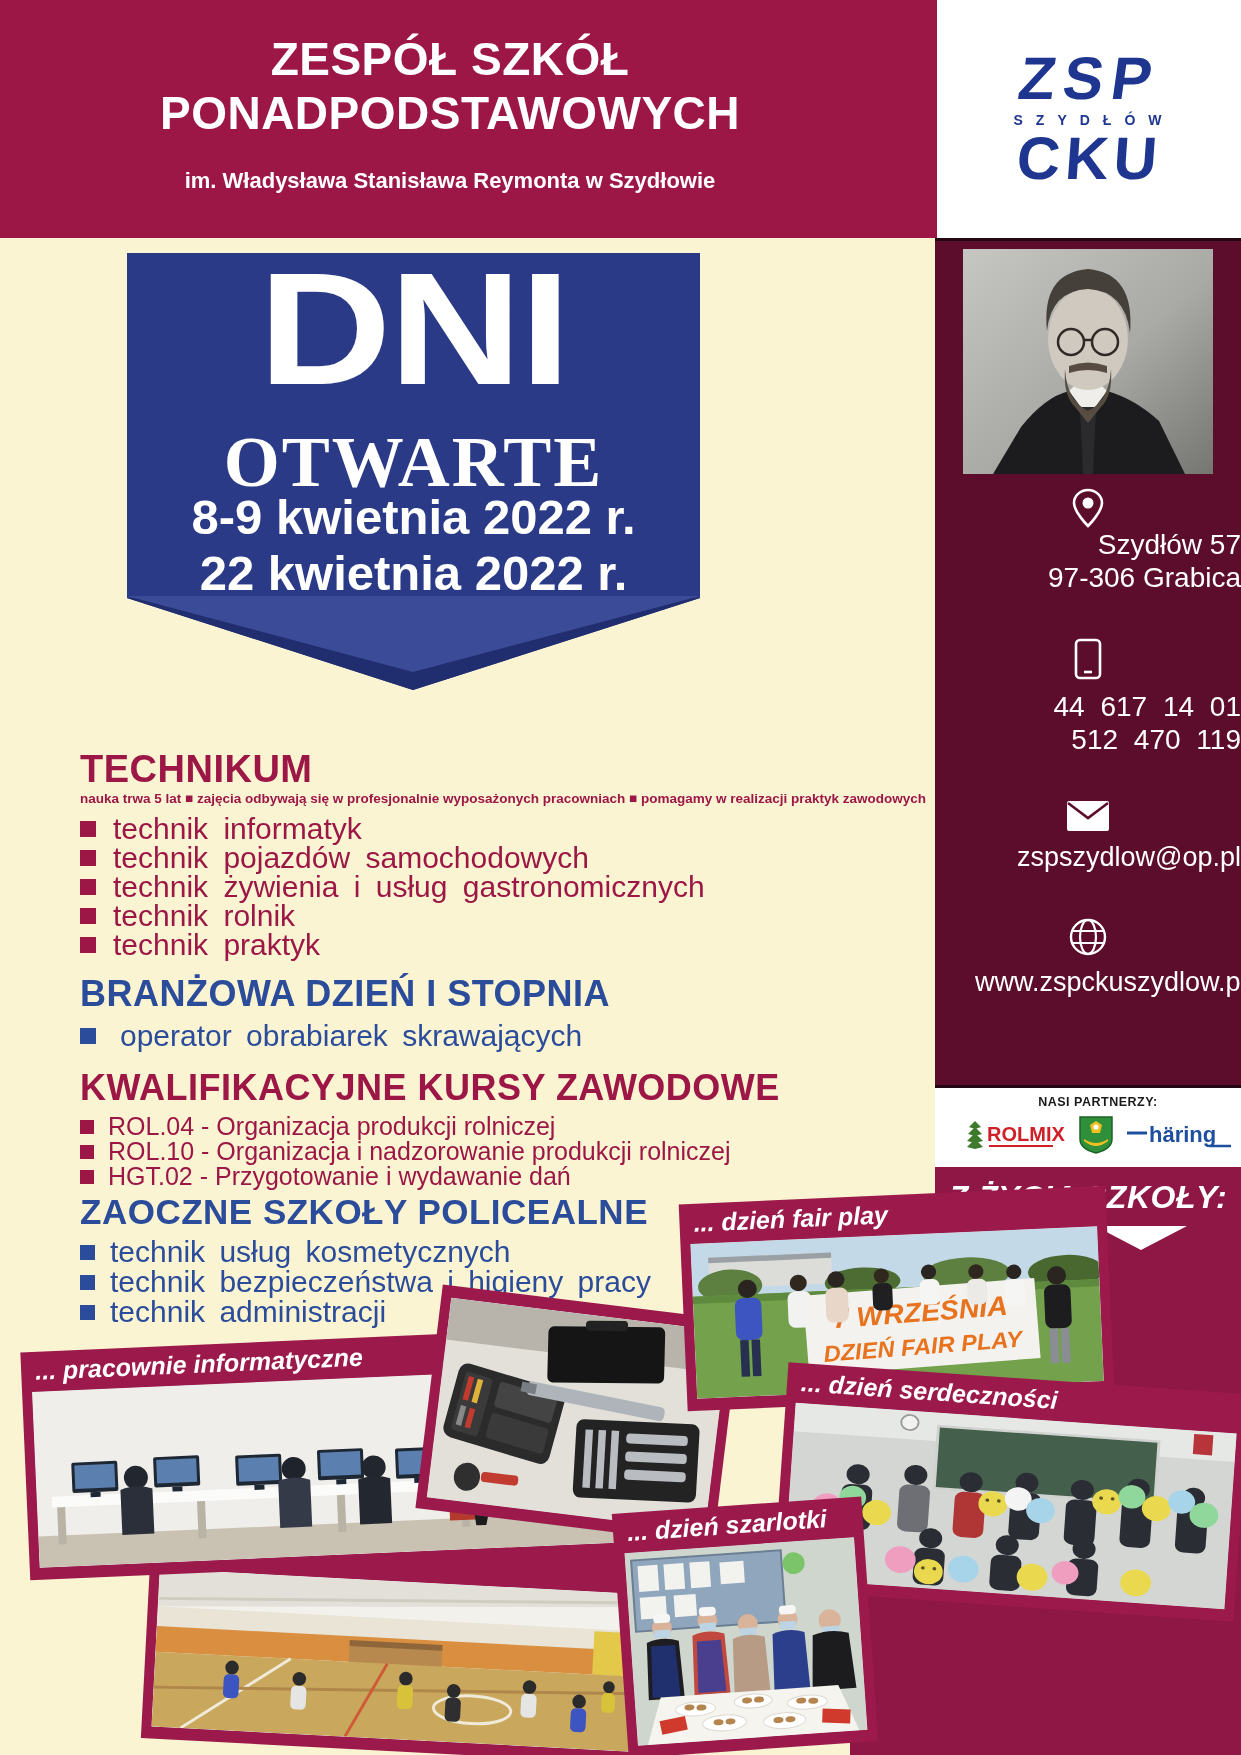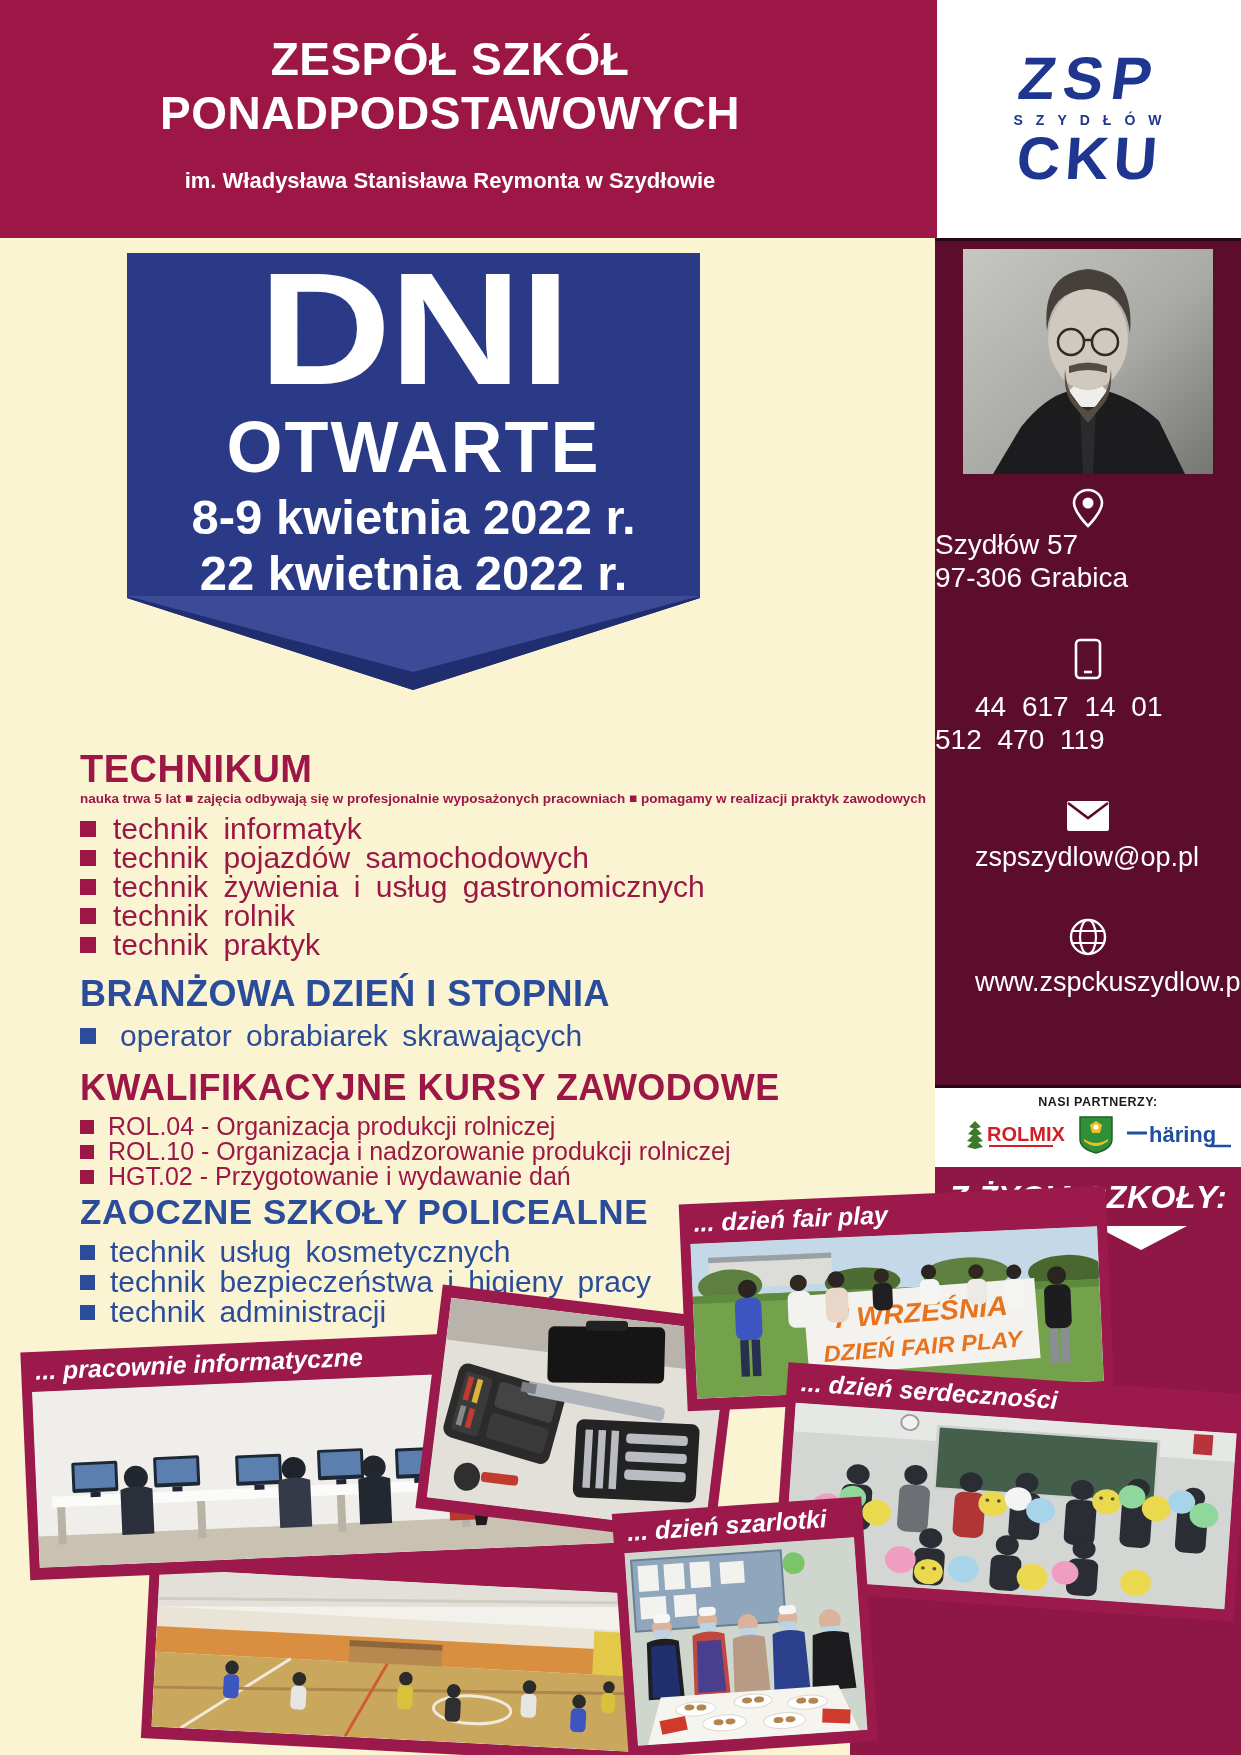--- a/index.html
+++ b/index.html
@@ -16,21 +16,21 @@
                 display:flex;flex-direction:column;align-items:center;justify-content:center;}
   .logo-zsp{font-size:60px;font-weight:800;color:#1e3690;letter-spacing:8px;transform:skewX(-8deg);line-height:0.9;}
   .logo-city{font-size:14px;font-weight:700;color:#1e3690;letter-spacing:13px;margin:6px 0 4px 10px;}
   .logo-cku{font-size:60px;font-weight:800;color:#1e3690;letter-spacing:5px;transform:skewX(-4deg);line-height:0.9;}
 
   
   .pennant{position:absolute;left:127px;top:253px;width:573px;height:440px;}
   .pennant svg{position:absolute;left:0;top:0;}
   .pennant .txt{position:absolute;width:100%;text-align:center;color:#fff;}
   .p-dni{top:2px;font-size:160px;line-height:0.92;font-weight:bold;letter-spacing:-2px;transform:scaleX(1.15);}
-  .p-otw{top:158px;font-size:72px;line-height:1;font-weight:bold;letter-spacing:2px;}
+  .p-otw{top:173px;font-size:72px;line-height:1;font-weight:bold;letter-spacing:2px;font-family:Liberation Serif, serif;}
   .p-d1{top:237px;font-size:49px;line-height:1.12;font-weight:bold;}
   .p-d2{top:293px;font-size:49px;line-height:1.12;font-weight:bold;}
 
   
   .sec{position:absolute;left:80px;}
   .sec h2{margin:0;font-weight:bold;letter-spacing:0.5px;line-height:1;}
   .sec .note{font-size:13.5px;font-weight:bold;margin-top:3px;}
   .rows{margin-top:8px;}
   .row{display:flex;align-items:center;}
   .sq{display:inline-block;flex:none;}
@@ -50,21 +50,21 @@
   .sec-kursy h2{font-size:36px;}
   .sec-kursy .row{height:25px;font-size:25px;}
   .sec-kursy .sq{width:14px;height:14px;margin-right:14px;}
   .sec-policealne{top:1194px;}
   .sec-policealne h2{font-size:35px;}
   .sec-policealne .row{height:30px;font-size:30px;word-spacing:6px;}
   .sec-policealne .sq{width:15px;height:15px;margin-right:15px;}
 
   
   .sidebar{position:absolute;left:935px;top:238px;width:306px;height:847px;background:#5c0d2b;
-           border-top:3px solid #230712;color:#fff;text-align:left;box-sizing:border-box;}
+           border-top:3px solid #230712;color:#fff;text-align:right;box-sizing:border-box;}
   .portrait{margin:8px auto 0;width:250px;height:225px;}
   .c-icon{margin:0 auto;display:block;}
   .c-text{font-size:28px;line-height:33px;font-weight:500;}
   .c-text.sp{word-spacing:8px;}
   .c-small{font-size:27px;font-weight:500;}
   .mt1{margin-top:14px;} .mt2{margin-top:44px;} .mt3{margin-top:10px;padding-left:40px;}
 
   
   .partners{position:absolute;left:935px;top:1085px;width:306px;height:82px;background:#fff;
             border-top:3px solid #230712;box-sizing:border-box;text-align:center;padding-left:20px;}

